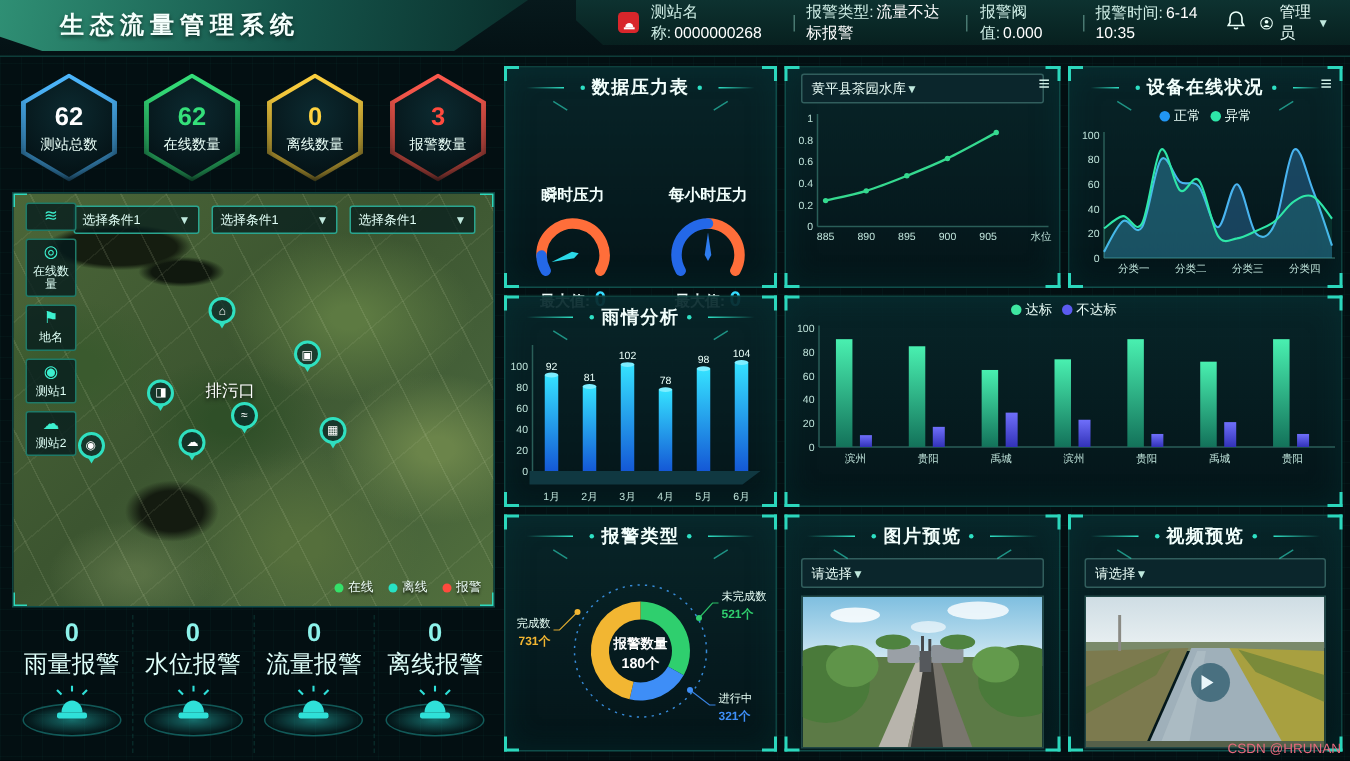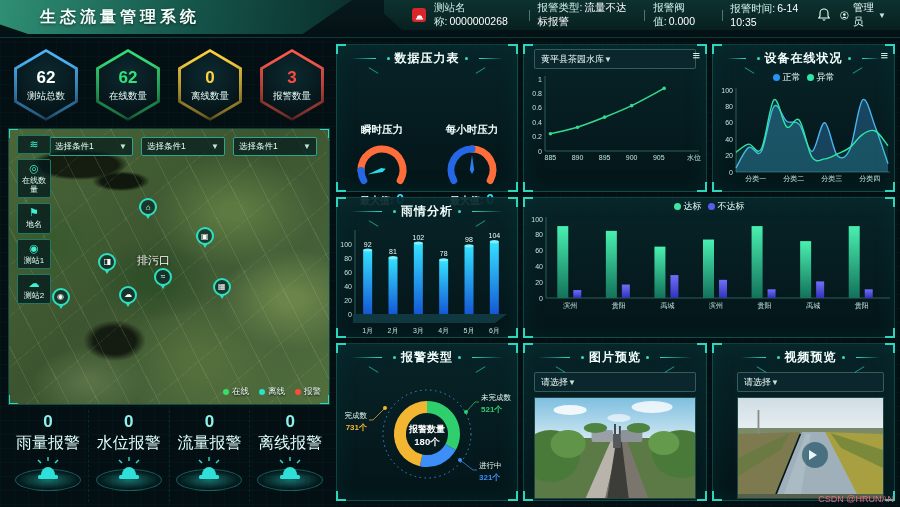--- a/index.html
+++ b/index.html
@@ -99,21 +99,21 @@
     border:1px solid rgba(47,224,216,.35);box-sizing:border-box;}
   .a-plat svg{position:absolute;left:50%;top:0;transform:translateX(-50%);}
   
   .p-pressure{left:336px;top:44px;width:182px;height:148px;}
   .p-trend{left:523px;top:44px;width:184px;height:148px;}
   .p-device{left:712px;top:44px;width:183px;height:148px;}
   .p-rain{left:336px;top:197px;width:182px;height:141px;}
   .p-region{left:523px;top:197px;width:372px;height:141px;}
   .p-donut{left:336px;top:343px;width:182px;height:158px;}
   .p-image{left:523px;top:343px;width:184px;height:158px;}
-  .p-video{left:712px;top:343px;width:183px;height:158px;padding-left:14px;}
+  .p-video{left:712px;top:343px;width:183px;height:158px;}
   
   .gauges{display:flex;justify-content:space-around;margin-top:6px;}
   .gauge{display:flex;flex-direction:column;align-items:center;}
   .g-lab{font-size:10.5px;font-weight:bold;color:#f2fffc;margin-bottom:2px;margin-top:48px;}
   .g-max{font-size:10px;font-weight:bold;color:#f2fffc;margin-top:2px;}
   .g-max b{color:#35dcff;font-size:14px;margin-left:3px;}
   
   .pselect{margin:4px 10px 2px;height:18px;background:#0b262c;border:1px solid rgba(120,200,185,.35);border-radius:2px;
     display:flex;align-items:center;padding:0 6px;font-size:9px;color:#e8fcf6;cursor:pointer;}
   .legend-row{display:flex;justify-content:center;gap:6px;font-size:9px;color:#e8fcf6;margin-top:2px;}

